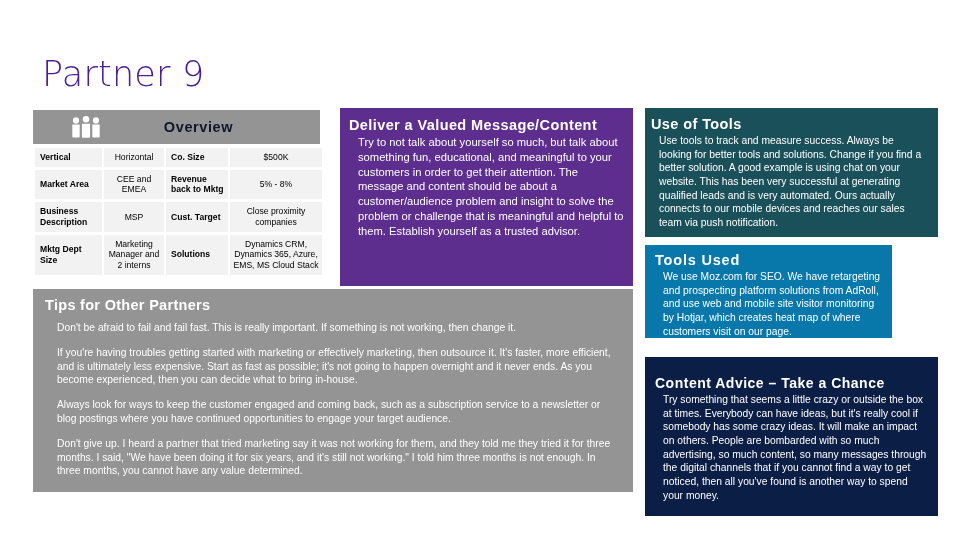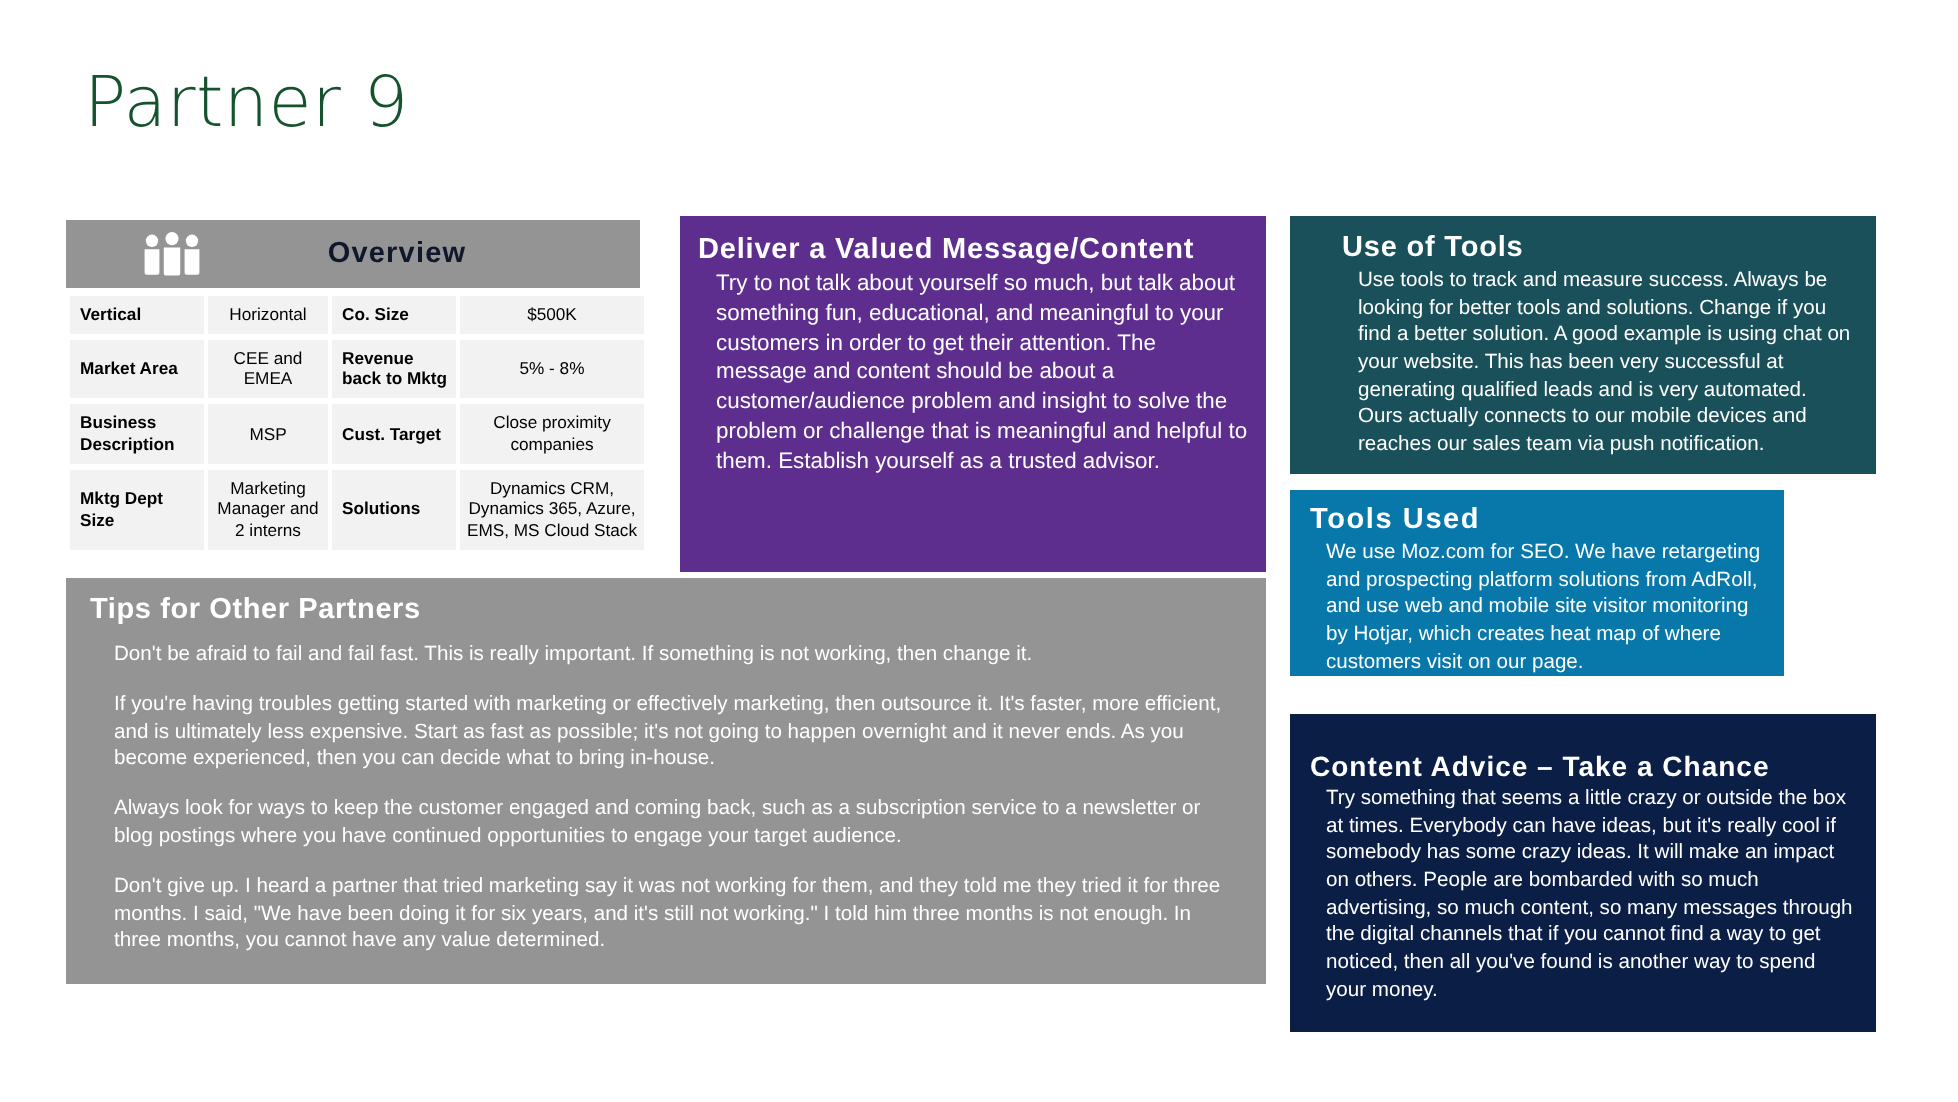--- a/index.html
+++ b/index.html
@@ -12,25 +12,25 @@
     height: 551px;
     position: relative;
     font-family: "Liberation Sans", sans-serif;
     overflow: hidden;
   }
 
   
   #slide-title {
     position: absolute;
     left: 42px;
-    top: 32px;
+    top: 54px;
     font-size: 35px;
     font-weight: 300;
     letter-spacing: 0.2px;
-    color: #14532d;
+    color: #4c1d95;
     font-family: "DejaVu Sans", sans-serif;
     white-space: nowrap;
   }
 
   
   #overview-block {
     position: absolute;
     left: 33px;
     top: 110px;
     width: 287px;
@@ -118,21 +118,21 @@
     padding-top: 2px;
   }
 
   
   #panel-use-tools {
     left: 645px;
     top: 108px;
     width: 293px;
     height: 129px;
     background: #1a5059;
-    padding: 8px 10px 0 26px;
+    padding: 8px 10px 0 6px;
   }
   #panel-use-tools h2 { font-size: 14.5px; }
   #panel-use-tools p {
     font-size: 10.3px;
     line-height: 1.33;
     padding-left: 8px;
     padding-top: 2px;
   }
 
   

